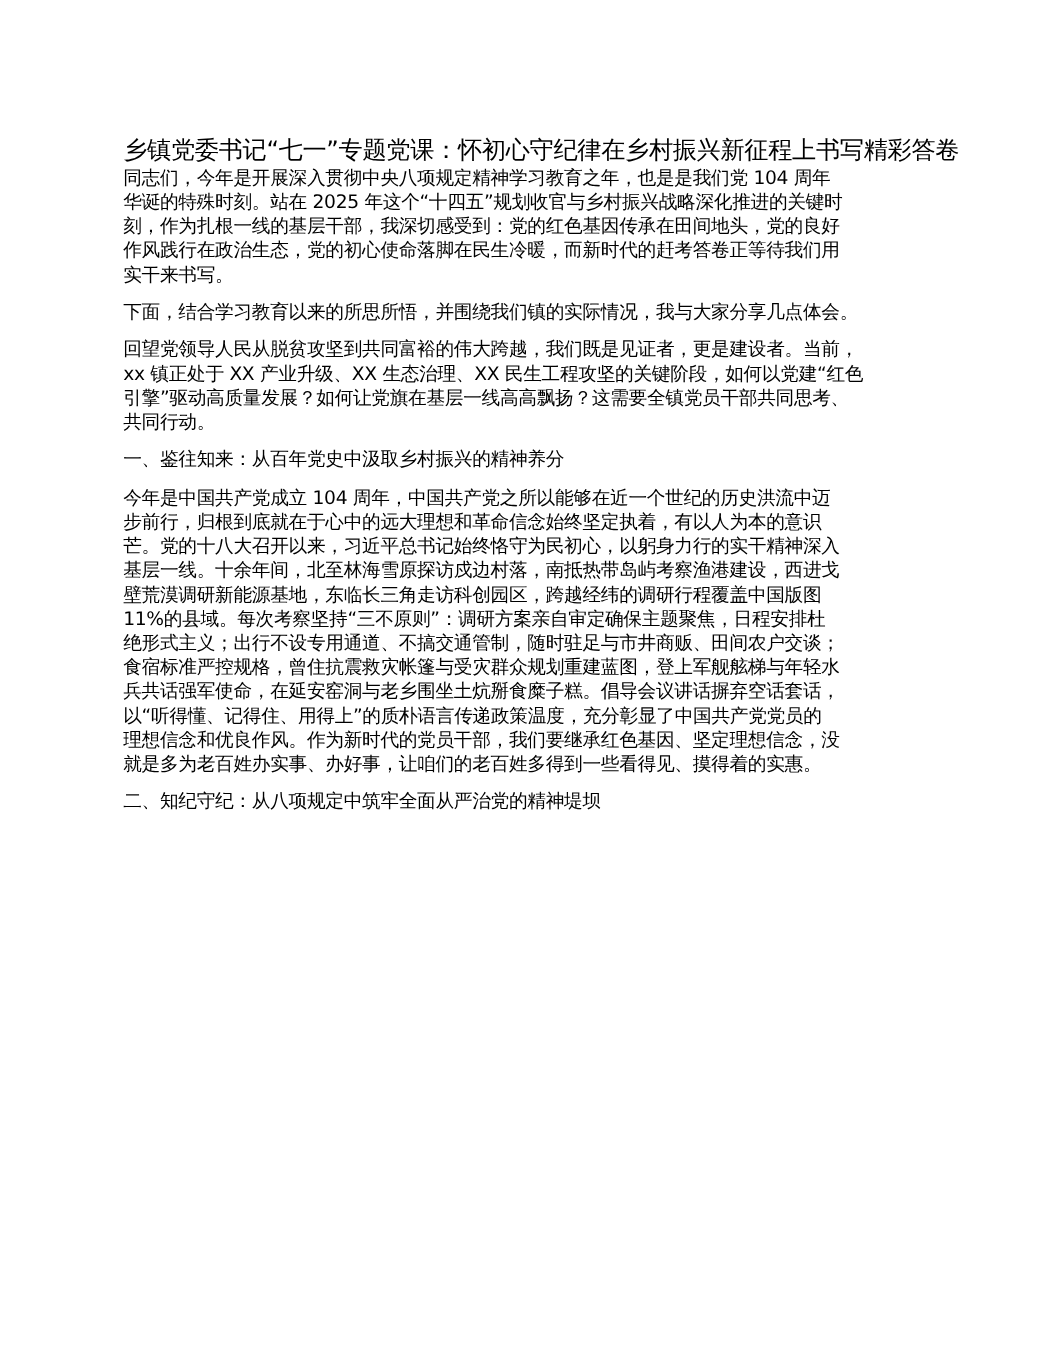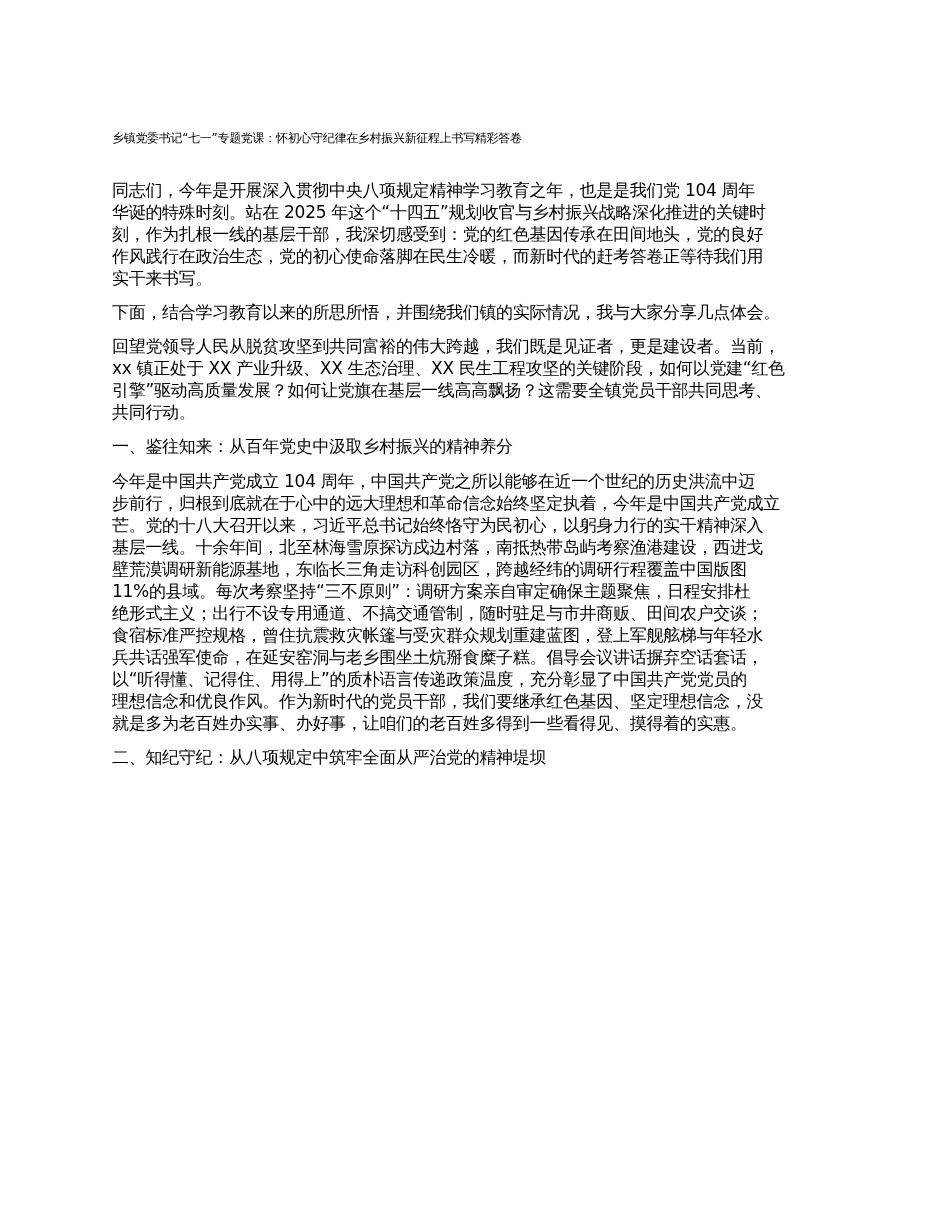--- a/index.html
+++ b/index.html
@@ -15,23 +15,23 @@
       font-family: "DejaVu Sans", "Liberation Sans", sans-serif;
       color: #000000;
     }
     .page {
       position: absolute;
       left: 112px;
       top: 127px;
       width: 760px;
     }
     .title {
-      font-size: 12px;
+      font-size: 22px;
       line-height: 22px;
-      margin: 0 0 30px 0;
+      margin: 0 0 2px 0;
       white-space: nowrap;
       letter-spacing: -0.3px;
     }
     .para {
       font-size: 17px;
       line-height: 22px;
       margin: 0 0 12px 0;
       letter-spacing: -0.3px;
     }
     .para .line {
@@ -68,21 +68,21 @@
     <span class="line">回望党领导人民从脱贫攻坚到共同富裕的伟大跨越，我们既是见证者，更是建设者。当前，</span>
     <span class="line">xx 镇正处于 XX 产业升级、XX 生态治理、XX 民生工程攻坚的关键阶段，如何以党建“红色</span>
     <span class="line">引擎”驱动高质量发展？如何让党旗在基层一线高高飘扬？这需要全镇党员干部共同思考、</span>
     <span class="line">共同行动。</span>
   </div>
 
   <div class="heading">一、鉴往知来：从百年党史中汲取乡村振兴的精神养分</div>
 
   <div class="para">
     <span class="line">今年是中国共产党成立 104 周年，中国共产党之所以能够在近一个世纪的历史洪流中迈</span>
-    <span class="line">步前行，归根到底就在于心中的远大理想和革命信念始终坚定执着，今年是中国共产党成立</span>
+    <span class="line">步前行，归根到底就在于心中的远大理想和革命信念始终坚定执着，有以人为本的意识</span>
     <span class="line">芒。党的十八大召开以来，习近平总书记始终恪守为民初心，以躬身力行的实干精神深入</span>
     <span class="line">基层一线。十余年间，北至林海雪原探访戍边村落，南抵热带岛屿考察渔港建设，西进戈</span>
     <span class="line">壁荒漠调研新能源基地，东临长三角走访科创园区，跨越经纬的调研行程覆盖中国版图</span>
     <span class="line">11%的县域。每次考察坚持“三不原则”：调研方案亲自审定确保主题聚焦，日程安排杜</span>
     <span class="line">绝形式主义；出行不设专用通道、不搞交通管制，随时驻足与市井商贩、田间农户交谈；</span>
     <span class="line">食宿标准严控规格，曾住抗震救灾帐篷与受灾群众规划重建蓝图，登上军舰舷梯与年轻水</span>
     <span class="line">兵共话强军使命，在延安窑洞与老乡围坐土炕掰食糜子糕。倡导会议讲话摒弃空话套话，</span>
     <span class="line">以“听得懂、记得住、用得上”的质朴语言传递政策温度，充分彰显了中国共产党党员的</span>
     <span class="line">理想信念和优良作风。作为新时代的党员干部，我们要继承红色基因、坚定理想信念，没</span>
     <span class="line">就是多为老百姓办实事、办好事，让咱们的老百姓多得到一些看得见、摸得着的实惠。</span>

